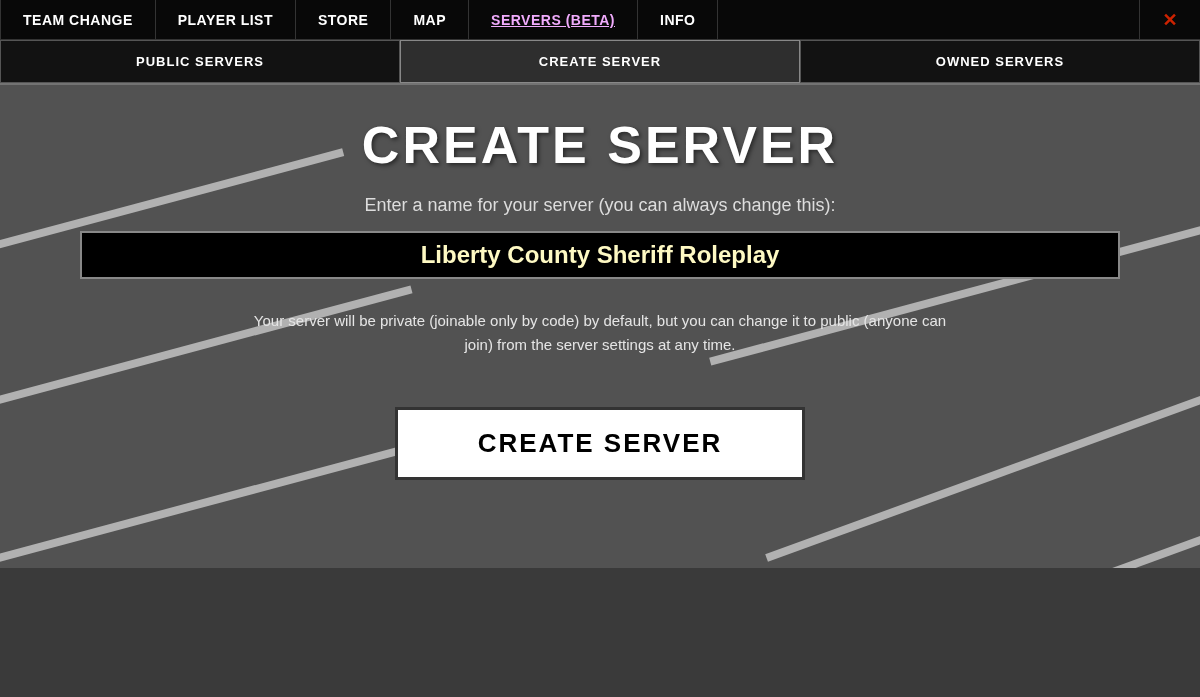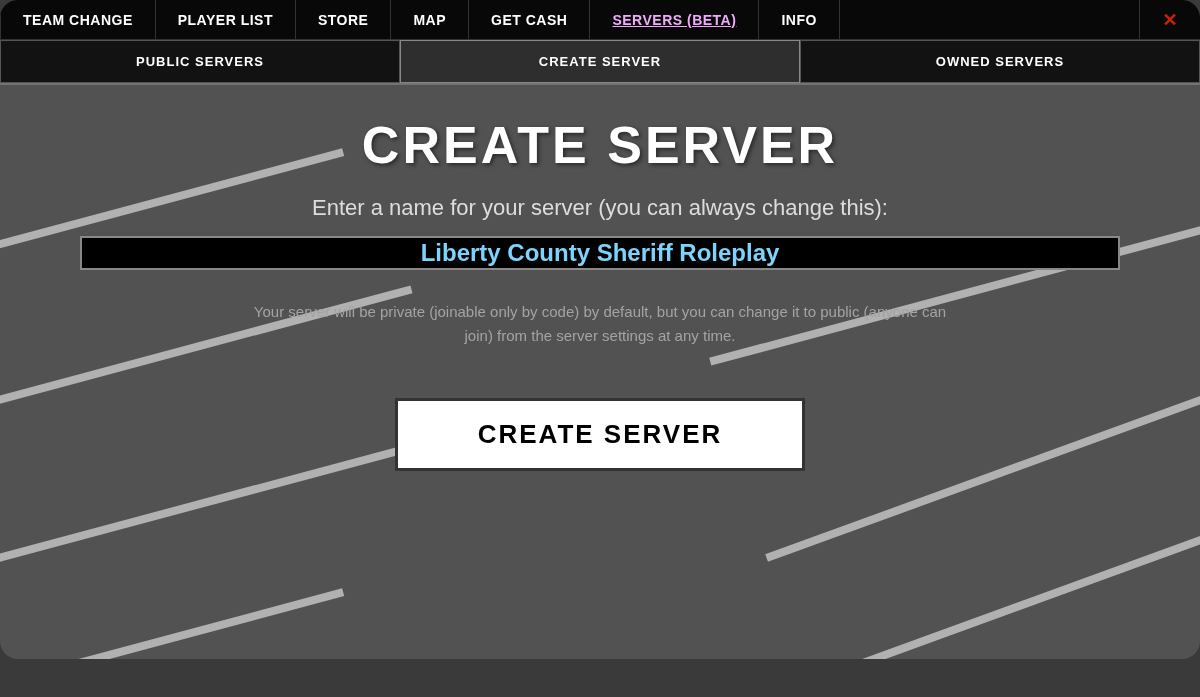--- a/index.html
+++ b/index.html
@@ -91,40 +91,40 @@
       font-weight: 900;
       color: white;
       text-transform: uppercase;
       letter-spacing: 3px;
       margin-bottom: 20px;
       text-shadow: 2px 2px 4px rgba(0,0,0,0.5);
     }
 
     .subtitle-text {
       color: #ddd;
-      font-size: 22px;
+      font-size: 18px;
       margin-bottom: 15px;
       text-align: center;
     }
 
     .server-name-input {
       width: 1040px;
       background: #000;
       border: 2px solid #888;
-      color: #7dd3fc;
+      color: #fef9c3;
       font-size: 24px;
       font-weight: bold;
       text-align: center;
-      padding: 1px 20px;
+      padding: 8px 20px;
       outline: none;
       margin-bottom: 30px;
     }
 
     .info-text {
-      color: #a3a3a3;
+      color: #e5e5e5;
       font-size: 15px;
       text-align: center;
       max-width: 700px;
       line-height: 1.6;
       margin-bottom: 50px;
     }
 
     .create-server-btn {
       background: white;
       color: black;
@@ -134,24 +134,23 @@
       letter-spacing: 2px;
       padding: 18px 80px;
       border: 3px solid #333;
       cursor: pointer;
       font-family: Arial, Helvetica, sans-serif;
     }
 
     
     .full-wrap {
       width: 1200px;
-      height: 659px;
+      height: 568px;
       position: relative;
       overflow: hidden;
-      border-radius: 18px;
     }
 
     .game-bg {
       position: absolute;
       top: 85px;
       left: 0;
       right: 0;
       bottom: 0;
       background: #525252;
       z-index: 0;
@@ -201,21 +200,20 @@
   <div class="road-stripe" style="top: 460px; right: -80px; left: 750px; width: 550px; height: 8px; transform: rotate(-20deg);"></div>
   <div class="road-stripe" style="top: 600px; right: -50px; left: 800px; width: 450px; height: 8px; transform: rotate(-20deg);"></div>
 
   <div class="game-content">
 
     <nav class="top-nav">
       <div class="top-nav-item">TEAM CHANGE</div>
       <div class="top-nav-item">PLAYER LIST</div>
       <div class="top-nav-item">STORE</div>
       <div class="top-nav-item">MAP</div>
-      <div class="top-nav-item">GET CASH</div>
       <div class="top-nav-item active">SERVERS (BETA)</div>
       <div class="top-nav-item">INFO</div>
       <div class="top-nav-item close-btn">✕</div>
     </nav>
 
     <div class="tab-nav">
       <div class="tab-item">PUBLIC SERVERS</div>
       <div class="tab-item active">CREATE SERVER</div>
       <div class="tab-item">OWNED SERVERS</div>
     </div>

